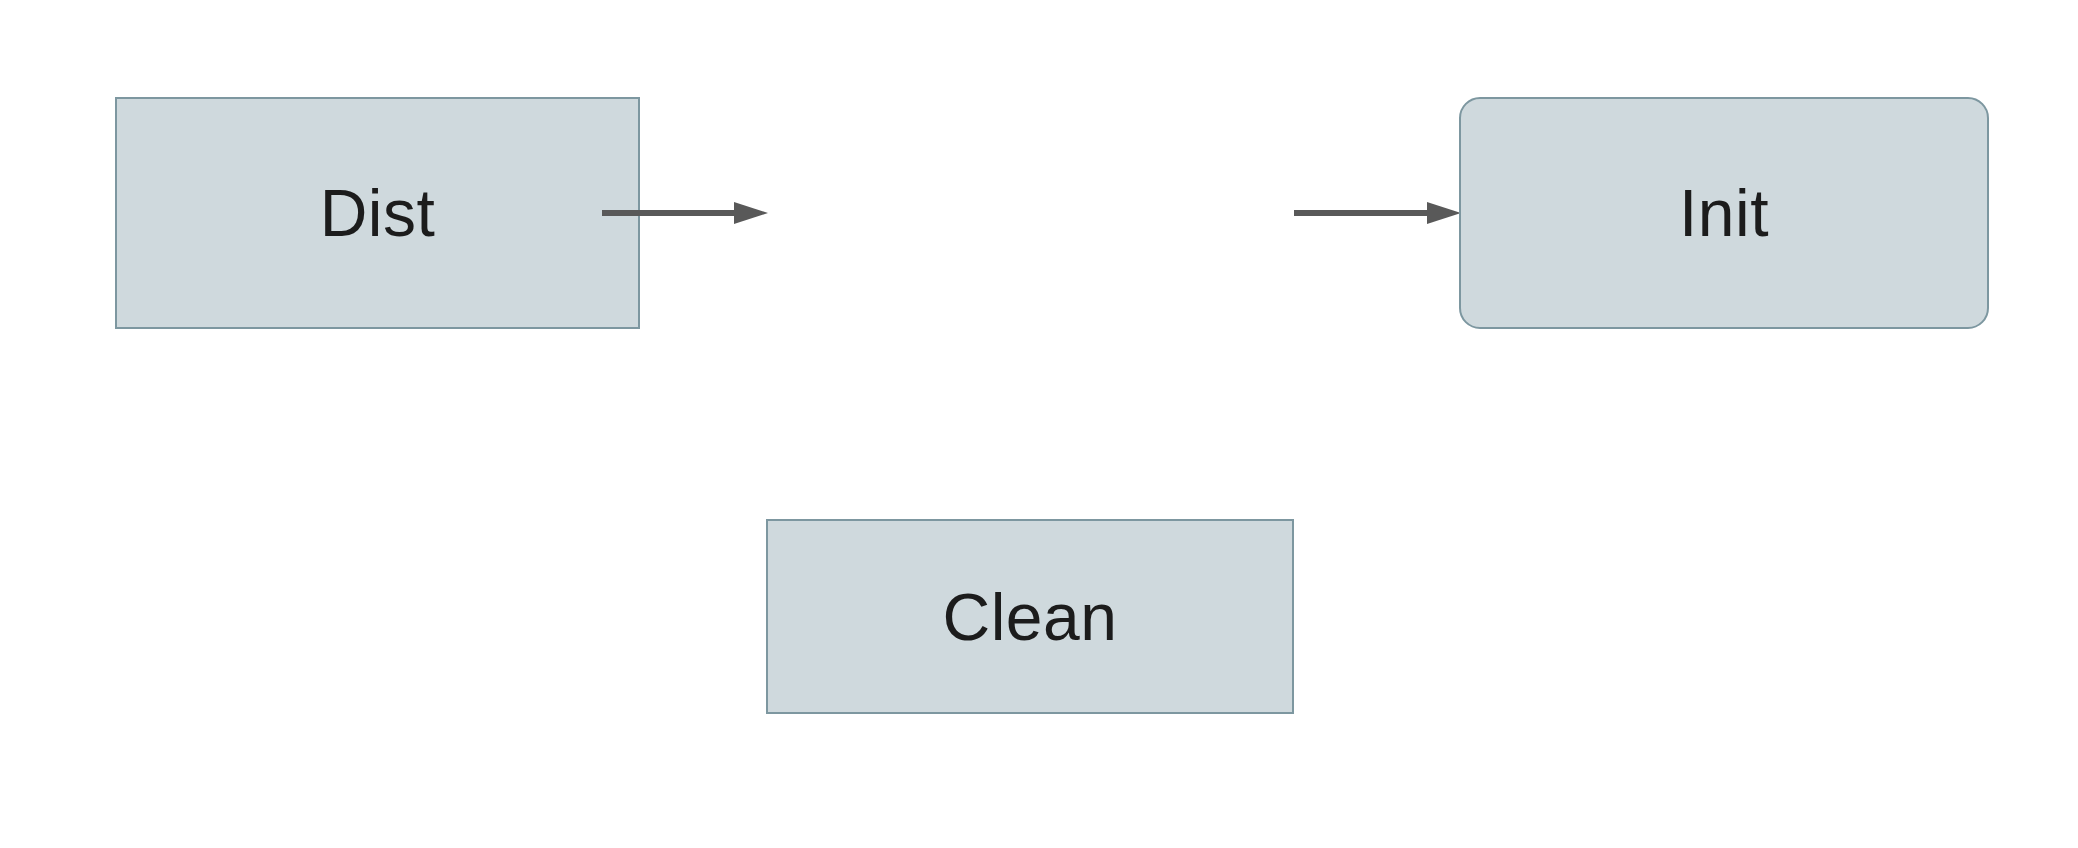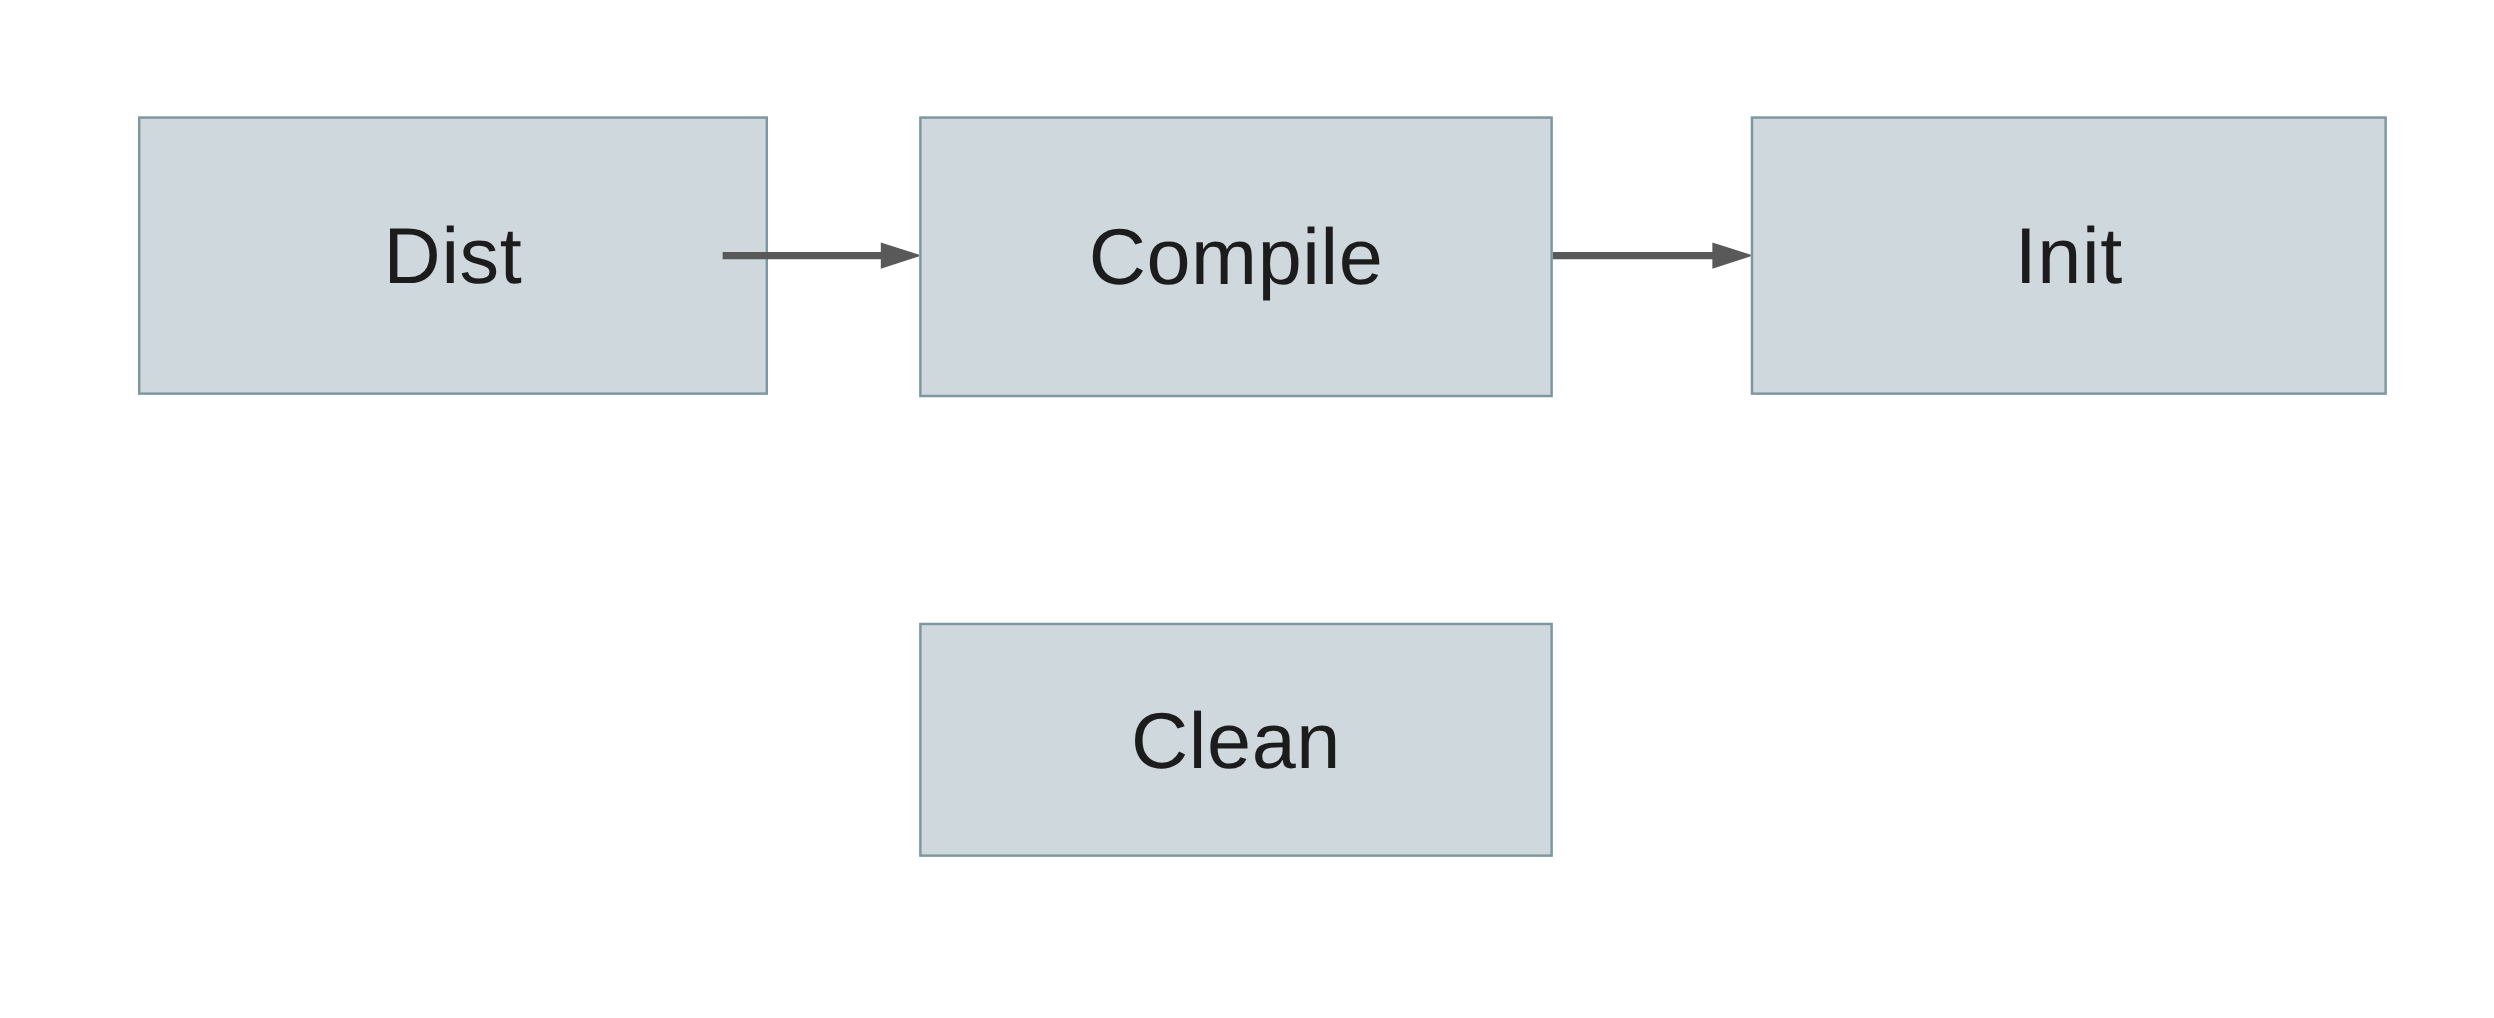--- a/index.html
+++ b/index.html
@@ -26,21 +26,21 @@
   }
   .node-label {
     font-size: 66px;
     color: #1c1c1c;
     letter-spacing: 0.5px;
     line-height: 1;
     user-select: none;
   }
   .node-dist    { left: 77px;   top: 97px;  width: 525px; height: 232px; margin-left: 38px; }
   .node-compile { left: 766px;  top: 97px;  width: 528px; height: 234px; }
-  .node-init    { left: 1459px; top: 97px;  width: 530px; height: 232px; }
+  .node-init    { left: 1459px; top: 97px;  width: 530px; height: 232px; border-radius: 21px; }
   .node-clean   { left: 766px;  top: 519px; width: 528px; height: 195px; }
   .arrow {
     position: absolute;
     color: var(--arrow-color, #595959);
     display: block;
   }
   .arrow-1 { left: 602px;  top: 198px; }
   .arrow-2 { left: 1294px; top: 198px; }
 </style>
 </head>
@@ -50,23 +50,20 @@
 
   <div class="node node-dist">
     <span class="node-label">Dist</span>
   </div>
 
   <svg class="arrow arrow-1" width="166" height="30" viewBox="0 0 166 30" aria-hidden="true">
     <line x1="0" y1="15" x2="134" y2="15" stroke="currentColor" stroke-width="6"></line>
     <polygon points="132,4 166,15 132,26" fill="currentColor"></polygon>
   </svg>
 
-  <div class="node node-compile">
-    <span class="node-label">Compile</span>
-  </div>
 
   <svg class="arrow arrow-2" width="167" height="30" viewBox="0 0 167 30" aria-hidden="true">
     <line x1="0" y1="15" x2="135" y2="15" stroke="currentColor" stroke-width="6"></line>
     <polygon points="133,4 167,15 133,26" fill="currentColor"></polygon>
   </svg>
 
   <div class="node node-init">
     <span class="node-label">Init</span>
   </div>
 

